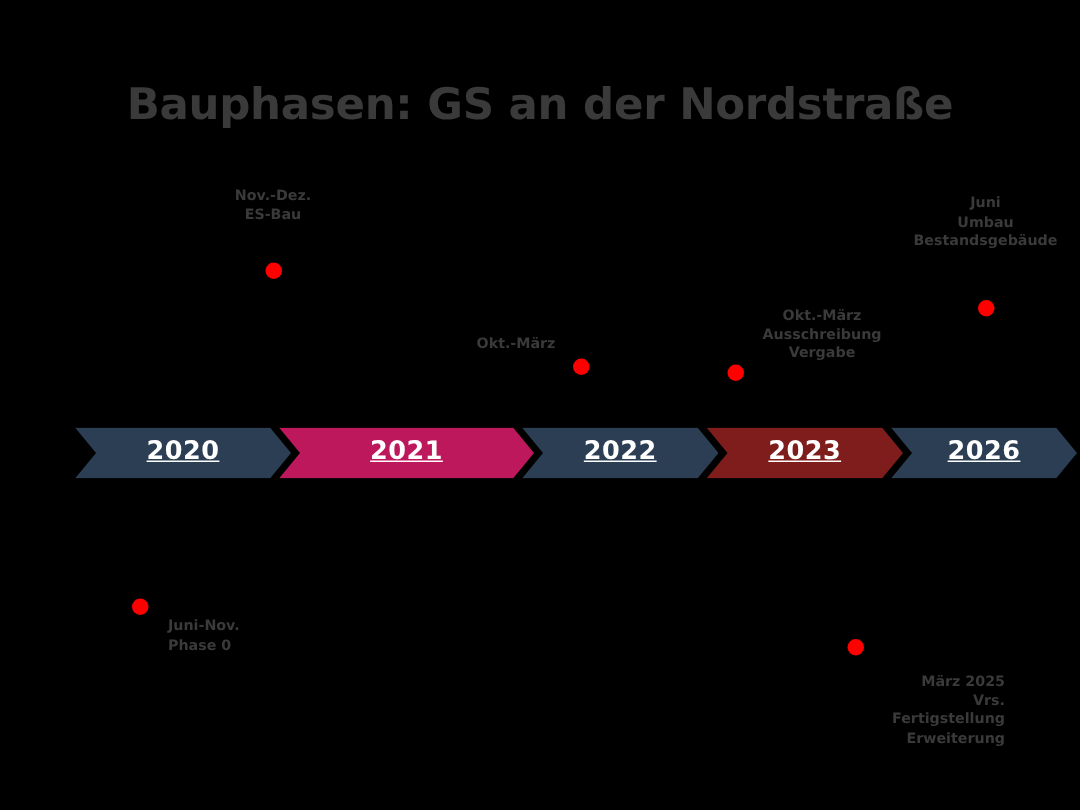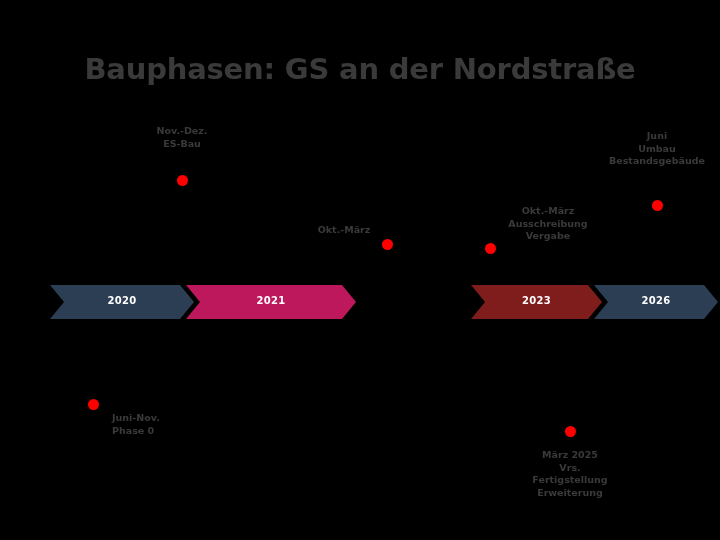--- a/index.html
+++ b/index.html
@@ -51,26 +51,27 @@
     top: 0;
     height: 34px;
     display: flex;
     align-items: center;
     justify-content: center;
     -webkit-clip-path: polygon(0 0, calc(100% - 14px) 0, 100% 50%, calc(100% - 14px) 100%, 0 100%, 14px 50%);
     clip-path: polygon(0 0, calc(100% - 14px) 0, 100% 50%, calc(100% - 14px) 100%, 0 100%, 14px 50%);
   }
   .chev span {
     color: #ffffff;
-    font-size: 10px;
+    font-size: 17px;
     font-weight: bold;
     letter-spacing: 0.3px;
     line-height: 1;
     position: relative;
     top: -1px;
+    text-decoration: underline;
   }
 
   
   .marker {
     position: absolute;
   }
   .dot {
     position: absolute;
     width: 11px;
     height: 11px;
@@ -94,20 +95,23 @@
 <div id="stage">
 
   <div class="title">Bauphasen: GS an der Nordstraße</div>
 
   <div id="timeline">
       <div class="chev" style="left: 0px; width: 144px; background: rgb(43, 62, 84); z-index: 10;">
         <span>2020</span>
       </div>
       <div class="chev" style="left: 136px; width: 170px; background: #be185d; z-index: 9;">
         <span>2021</span>
+      </div>
+      <div class="chev" style="left: 298px; width: 131px; background: rgb(43, 62, 84); z-index: 8;">
+        <span>2022</span>
       </div>
       <div class="chev" style="left: 421px; width: 131px; background: #7f1d1d; z-index: 7;">
         <span>2023</span>
       </div>
       <div class="chev" style="left: 544px; width: 124px; background: rgb(43, 62, 84); z-index: 6;">
         <span>2026</span>
       </div>
     </div>
 
   <div id="markers">
@@ -142,21 +146,21 @@
       <div class="marker">
         <div class="dot" style="left: 636.5px; top: 199.5px; background: rgb(255, 0, 0);"></div>
         <div class="mlabel" style="top: 130px; left: 542px; width: 200px;">
           <div>Juni</div>
           <div>Umbau</div>
           <div>Bestandsgebäude</div>
         </div>
       </div>
       <div class="marker">
         <div class="dot" style="left: 549.5px; top: 425.5px; background: rgb(255, 0, 0);"></div>
-        <div class="mlabel" style="top: 449px; left: 455px; width: 200px;">
+        <div class="mlabel" style="top: 449px; left: 455px; width: 200px; text-align: right;">
           <div>März 2025</div>
           <div>Vrs.</div>
           <div>Fertigstellung</div>
           <div>Erweiterung</div>
         </div>
       </div>
     </div>
 
 </div>
 

